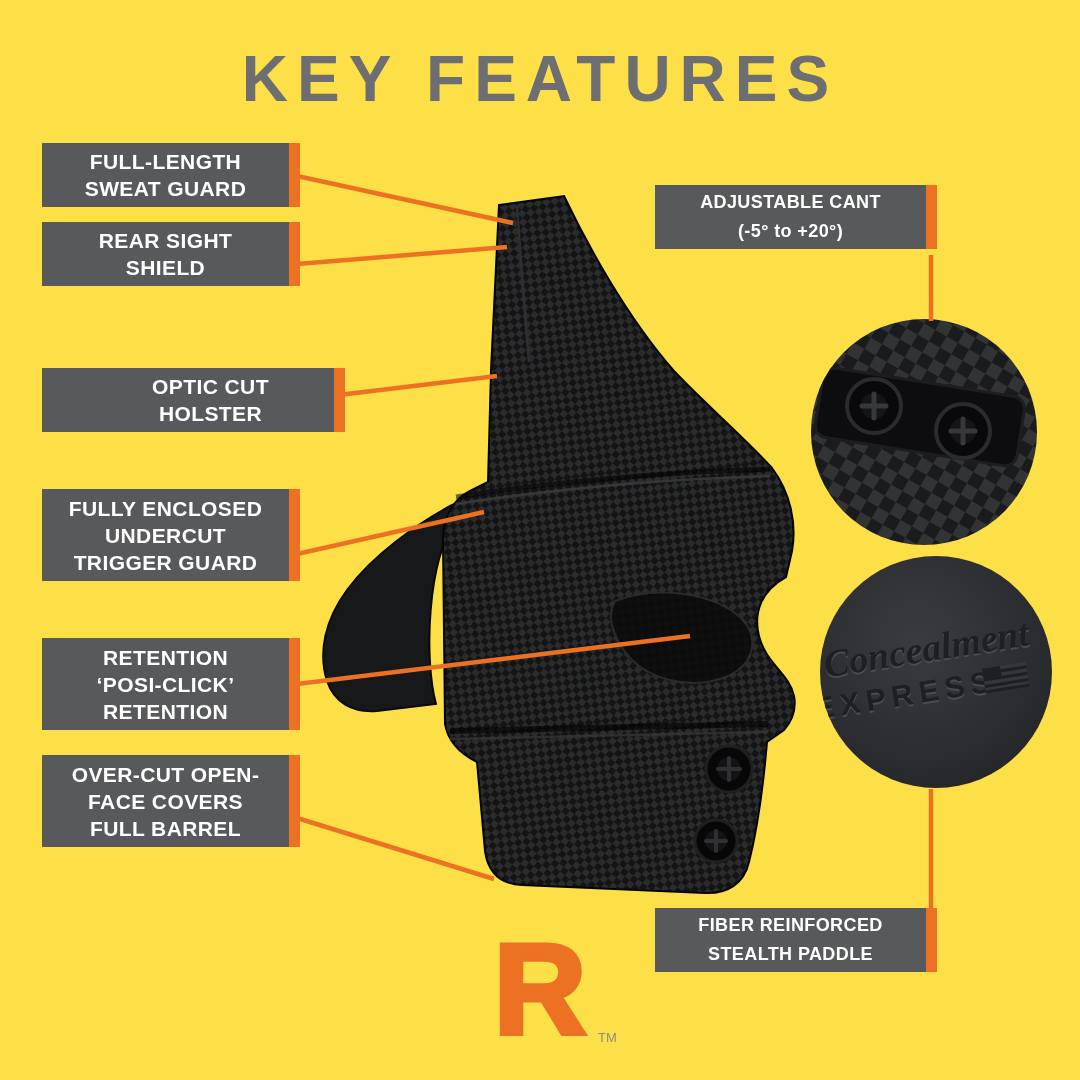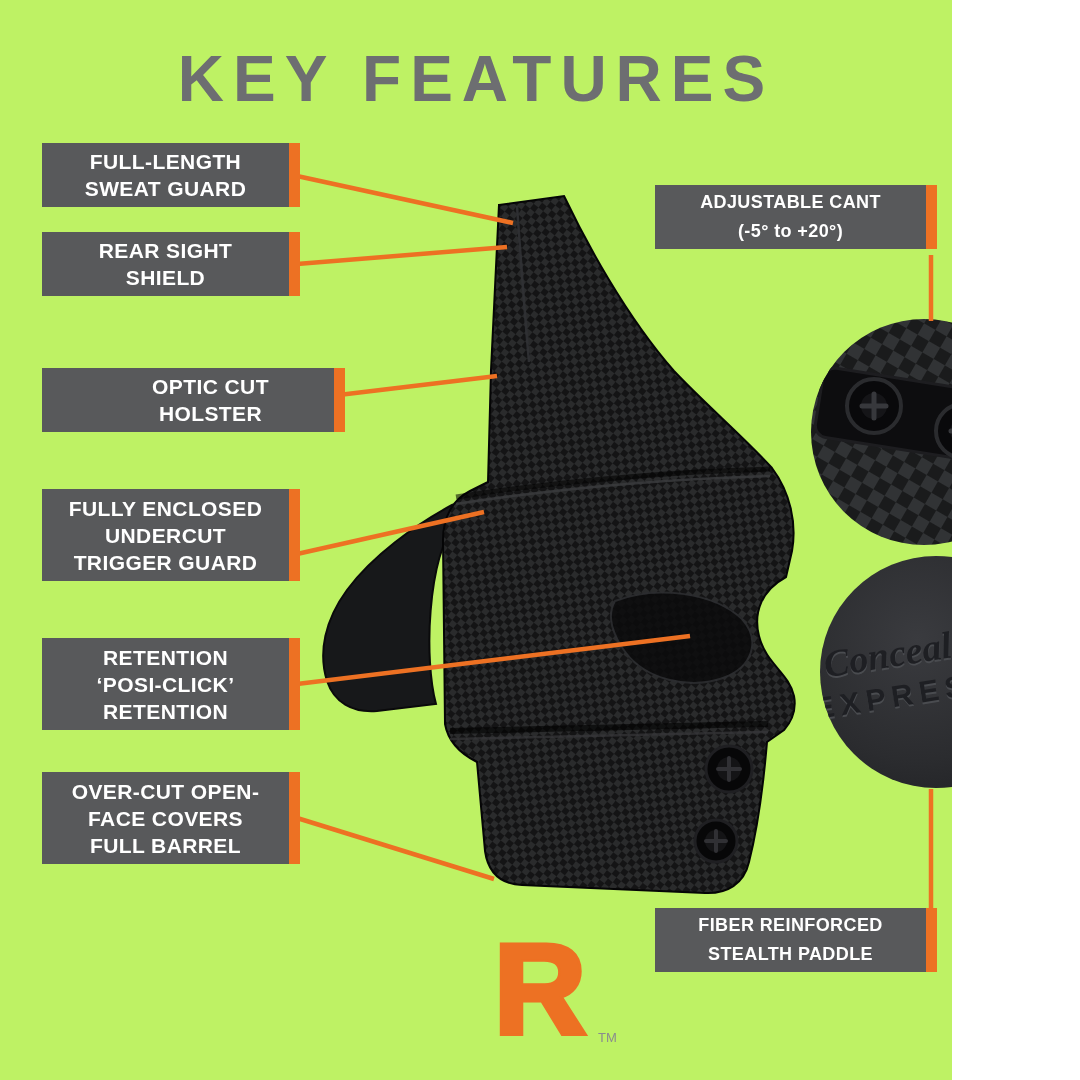--- a/index.html
+++ b/index.html
@@ -1,18 +1,18 @@
 <!DOCTYPE html>
 <html><head>
 <meta charset="utf-8">
 <style>
   html,body{margin:0;padding:0;background:#ffffff;}
   .canvas{
-    position:relative;width:952px;height:1080px;overflow:hidden;
-    background:#bef264;font-family:"Liberation Sans",sans-serif;
+    position:relative;width:1080px;height:1080px;overflow:hidden;
+    background:#fde047;font-family:"Liberation Sans",sans-serif;
   }
   .title{
     position:absolute;top:42px;left:0;width:100%;text-align:center;
     font-size:64px;font-weight:bold;letter-spacing:9px;color:#6D6E71;
   }
   .art{position:absolute;left:0;top:0;width:1080px;height:1080px;}
   .callout{
     position:absolute;background:#58595B;color:#ffffff;
     display:flex;flex-direction:column;justify-content:center;align-items:center;
     text-align:right;font-weight:bold;letter-spacing:.4px;
@@ -154,21 +154,21 @@
       <text x="540" y="1034" text-anchor="middle" font-family="Liberation Sans, sans-serif" font-weight="bold" font-size="128" fill="#ED7123" stroke="#ED7123" stroke-width="5" paint-order="stroke">R</text>
       <text x="598" y="1042" font-family="Liberation Sans, sans-serif" font-size="13" fill="#8a8c8e">TM</text>
     </g>
   </svg>
 
   <div class="callout left-col co2" style="top:143px;">
     <span>FULL-LENGTH</span>
     <span>SWEAT GUARD</span>
   </div>
 
-  <div class="callout left-col co2" style="top:232px;">
+  <div class="callout left-col co2" style="top:222px;">
     <span>REAR SIGHT</span>
     <span>SHIELD</span>
   </div>
 
   <div class="callout left-col co2" style="top:368px;padding-left:45px;">
     <span>OPTIC CUT</span>
     <span>HOLSTER</span>
   </div>
 
   <div class="callout left-col co3" style="top:489px;">
@@ -176,21 +176,21 @@
     <span>UNDERCUT</span>
     <span>TRIGGER GUARD</span>
   </div>
 
   <div class="callout left-col co3" style="top:638px;">
     <span>RETENTION</span>
     <span>‘POSI-CLICK’</span>
     <span>RETENTION</span>
   </div>
 
-  <div class="callout left-col co3" style="top:772px;">
+  <div class="callout left-col co3" style="top:755px;">
     <span>OVER-CUT OPEN-</span>
     <span>FACE COVERS</span>
     <span>FULL BARREL</span>
   </div>
 
   <div class="callout right-col co2" style="top:185px;">
     <span>ADJUSTABLE CANT</span>
     <span>(-5° to +20°)</span>
   </div>
 

